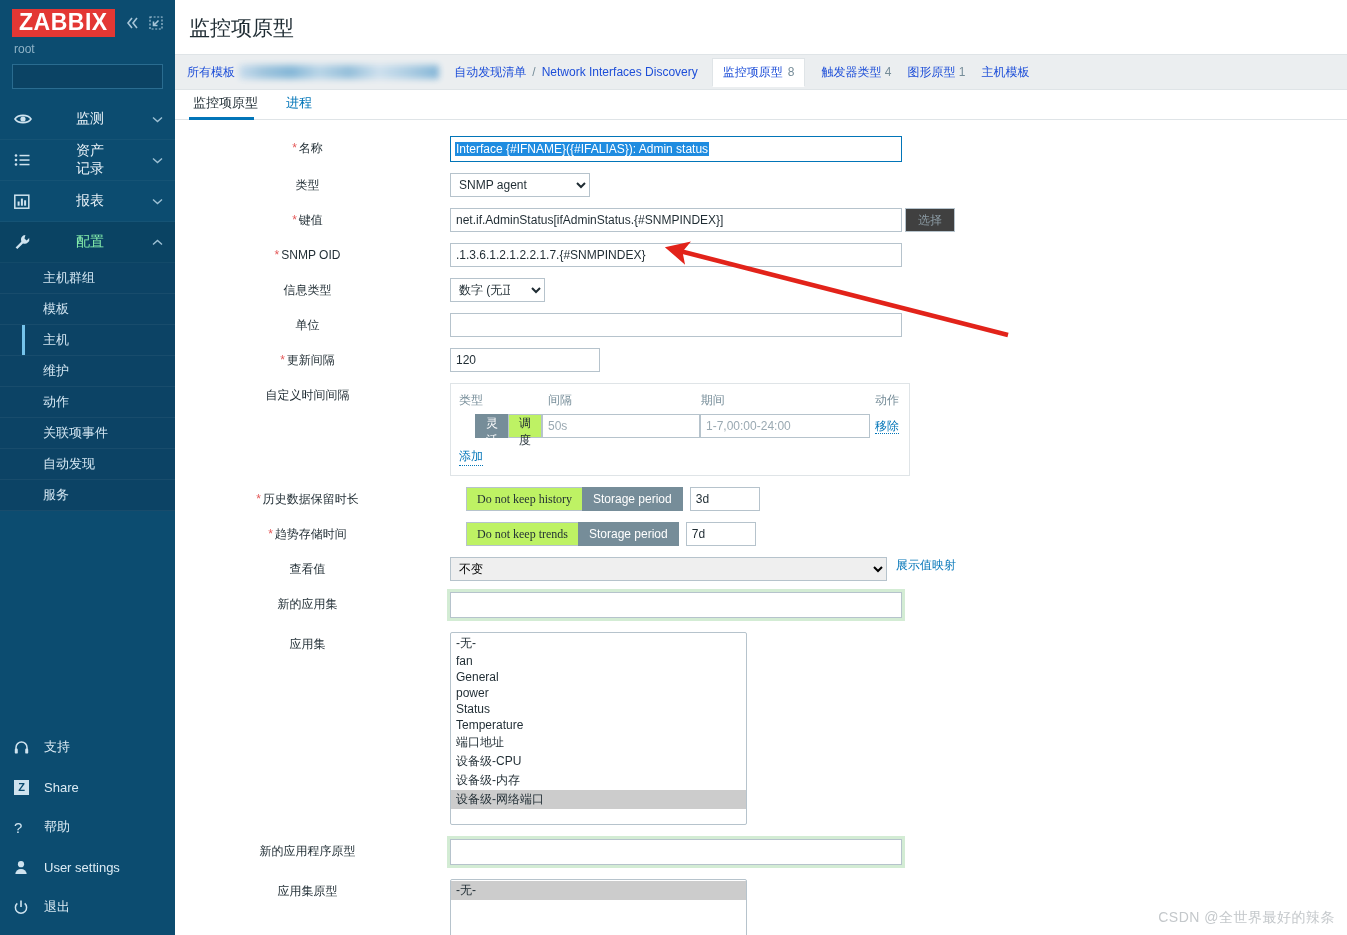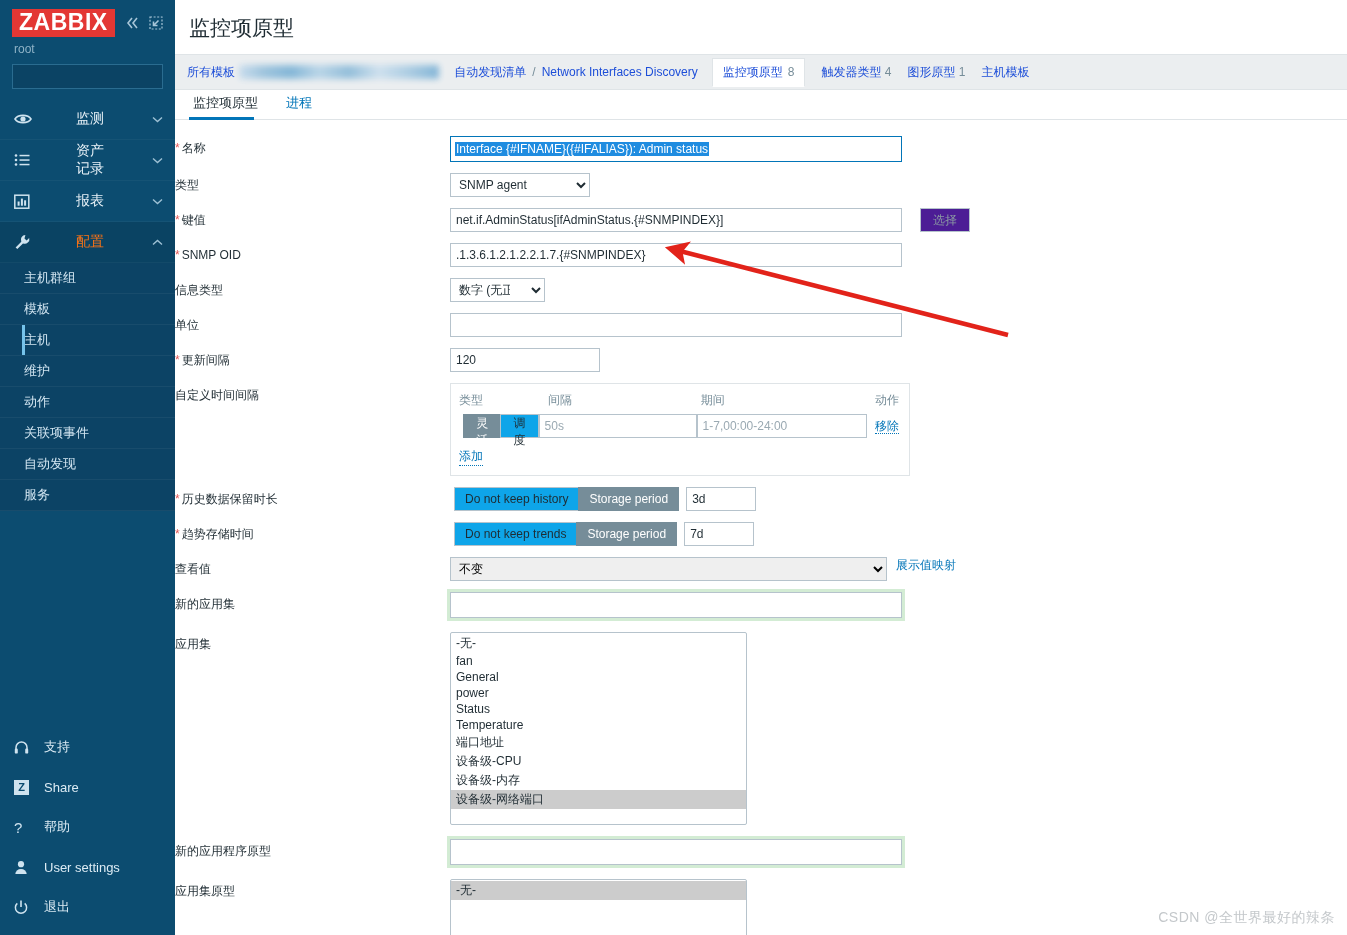--- a/index.html
+++ b/index.html
@@ -54,26 +54,26 @@
     height: 41px; padding: 0 12px 0 14px;
     color: #e9f2f8; font-size: 14px; cursor: pointer;
     border-bottom: 1px solid rgba(255,255,255,0.04);
     position: relative;
     gap: 36px;
   }
   .nav-item .ic { width: 26px; display:flex; align-items:center; color: #cfe3ef; }
   .nav-item .lbl { flex: 1; }
   .nav-item .chev { color: #9dc0d4; font-size: 10px; }
   .nav-item.active { background: #0a4363; }
-  .nav-item.active .lbl { color: #f97316; }
+  .nav-item.active .lbl { color: #86efac; }
 
   .subnav { background: #083853; }
   .sub-item {
     height: 31px; display: flex; align-items: center;
-    padding-left: 24px;
+    padding-left: 43px;
     color: #d3e6f2; font-size: 13px; cursor: pointer;
     border-bottom: 1px solid rgba(255,255,255,0.05);
     position: relative;
     background: #0c4365;
   }
   .sub-item::before {
     content: ""; position: absolute; left: 22px; top: 0; bottom: 0; width: 3px;
     background: transparent;
   }
   .sub-item.sel::before { background: #76c3ea; }
@@ -127,21 +127,21 @@
   }
   .tab.active { color: #1f2c33; }
   .tab.active::after {
     content:""; position:absolute; left:0; right:14px; bottom:-1px; height:3px; background:#0275b8;
   }
 
   
   .form { padding: 16px 0 0 0; position: relative; }
   .row { display: flex; align-items: flex-start; margin-bottom: 11px; }
   .lbl-col {
-    width: 275px; min-width:275px; text-align: left; padding-right: 10px;
+    width: 275px; min-width:275px; text-align: center; padding-right: 10px;
     font-size: 12px; color: #1f2c33; padding-top: 5px; line-height: 1.2;
   }
   .req { color: #e45959; margin-right: 2px; }
   .field-col { display: flex; align-items: flex-start; }
 
   input.txt, select.sel {
     font-family: inherit; font-size: 12px; color: #1f2c33;
     border: 1px solid #b6c3cc; background: #fff;
     height: 24px; padding: 2px 5px; outline: none;
   }
@@ -154,45 +154,45 @@
   }
   .sel-text {
     background: #1f8ce0; color: #fff; padding: 0 1px;
   }
   .key-input { width: 452px; }
   .oid-input { width: 452px; }
   .unit-input { width: 452px; }
   .interval-input { width: 150px; }
 
   .btn-grey {
-    background: #4c1d95; border: 1px solid #b6c3cc; color: #8b9aa3;
-    height: 24px; padding: 0 12px; font-size: 12px; margin-left: 18px; cursor: default;
+    background: #404040; border: 1px solid #b6c3cc; color: #8b9aa3;
+    height: 24px; padding: 0 12px; font-size: 12px; margin-left: 3px; cursor: default;
     font-family: inherit;
   }
 
   
   .ci-box {
     border: 1px solid #dfe4e7; background: #fff;
     width: 460px; padding: 8px 10px 9px 8px;
   }
   .ci-head {
     display: flex; font-size: 12px; color: #768d99; padding-bottom: 5px;
   }
   .ci-row { display: flex; align-items: center; }
   .ci-c1 { width: 98px; }
   .ci-c2 { width: 168px; }
   .ci-c3 { width: 178px; }
   .ci-c4 { width: 40px; text-align: right; }
   .seg { display: inline-flex; }
   .seg > button {
     font-family: inherit; font-size: 12px; height: 24px; padding: 0 10px;
-    border: 1px solid #b6c3cc; background: #0ea5e9; color: #1f2c33; cursor: pointer;
+    border: 1px solid #b6c3cc; background: #bef264; color: #1f2c33; cursor: pointer;
     margin-left: -1px;
   }
-  .seg > button:first-child { margin-left: 4px; }
+  .seg > button:first-child { margin-left: 16px; font-family: Liberation Serif, serif; }
   .seg > button.on { background: #768d99; border-color:#768d99; color: #fff; }
   .ci-interval { width: 158px; }
   .ci-period { width: 170px; }
   .lnk {
     color: #0275b8; cursor: pointer; font-size: 12px;
     border-bottom: 1px dotted #0275b8; text-decoration:none;
   }
   .ci-add { margin-top: 10px; display:inline-block; }
 
   .hist-input { width: 70px; margin-left: 7px; }

